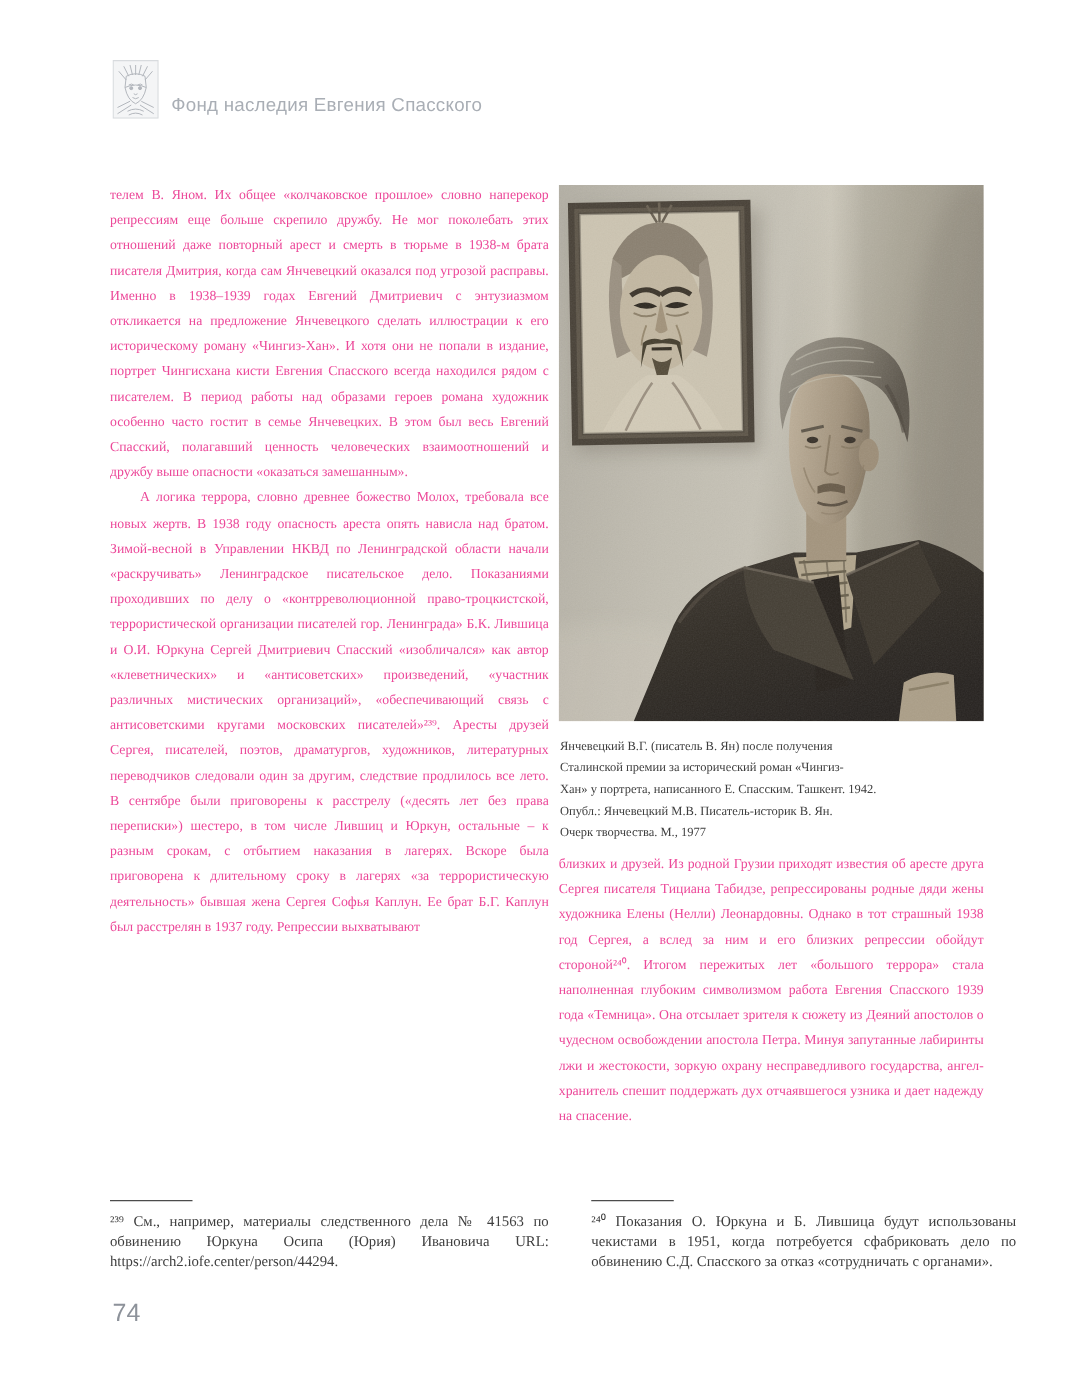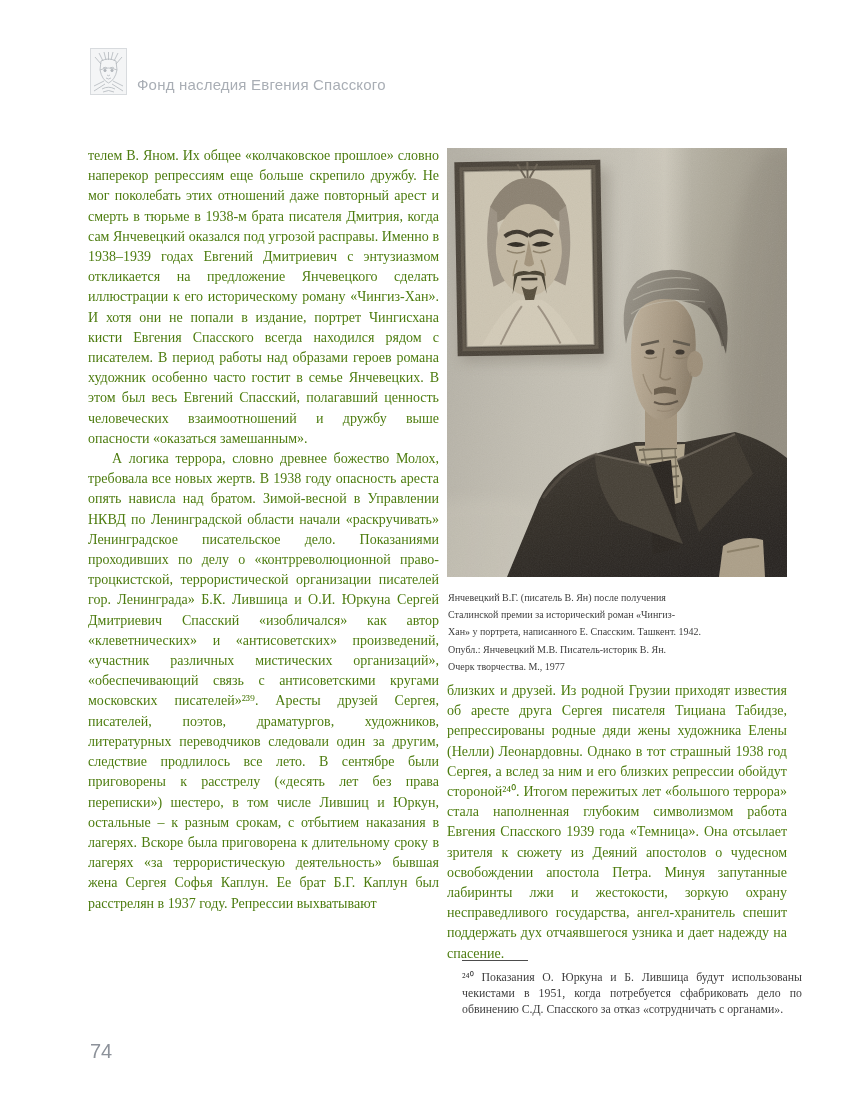--- a/index.html
+++ b/index.html
@@ -21,40 +21,40 @@
     font-size: 15px;
     color: #a9aeb5;
     margin-left: 10px;
     margin-bottom: 2px;
     letter-spacing: 0.2px;
   }
   
   .col {
     position: absolute;
     text-align: justify;
-    font-size: 14px;
+    font-size: 11px;
     line-height: 20.2px;
-    color: #4d7c0f;
+    color: #ec4899;
     overflow: hidden;
   }
   .col-left  { left: 88px;  top: 146px; width: 351px; height: 812px; }
   .col-right-text { left: 447px; top: 681px; width: 340px; height: 280px; }
   .para-indent { text-indent: 24px; }
   
   .photo-wrap { position: absolute; left: 447px; top: 148px; width: 340px; height: 429px; }
   .photo-wrap svg { display: block; width: 100%; height: 100%; }
   .caption {
     position: absolute; left: 448px; top: 589px; width: 340px;
     font-size: 10px; line-height: 17.2px; color: #3e3e3e;
     white-space: pre-line;
   }
   
   .footnote-block { position: absolute; width: 340px; }
   .footnote-left  { left: 88px;  top: 960px; width: 351px; }
-  .footnote-right { left: 462px; top: 960px; }
+  .footnote-right { left: 473px; top: 960px; }
   .footnote-rule { width: 66px; height: 0; border-top: 1px solid #4c4c4c; margin-bottom: 8px; }
   .footnote-text { font-size: 11.8px; line-height: 16px; text-align: justify; color: #3e3e3e; }
   
   .page-number {
     position: absolute; left: 90px; top: 1040px;
     font-family: "Liberation Sans", sans-serif;
     font-size: 20px; color: #8d929a;
   }
 </style>
 </head>
@@ -217,20 +217,24 @@
   <div class="caption">Янчевецкий В.Г. (писатель В. Ян) после получения
 Сталинской премии за исторический роман «Чингиз-
 Хан» у портрета, написанного Е. Спасским. Ташкент. 1942.
 Опубл.: Янчевецкий М.В. Писатель-историк  В. Ян.
 Очерк творчества. М., 1977</div>
 
   <div class="col col-right-text">
     <p>близких и друзей. Из родной Грузии приходят известия об аресте друга Сергея писателя Тициана Табидзе, репрессированы родные дяди жены художника Елены (Нелли) Леонардовны. Однако в тот страшный 1938 год Сергея, а вслед за ним и его близких репрессии обойдут стороной²⁴⁰. Итогом пережитых лет «большого террора» стала наполненная глубоким символизмом работа Евгения Спасского 1939 года «Темница». Она отсылает зрителя к сюжету из Деяний апостолов о чудесном освобождении апостола Петра. Минуя запутанные лабиринты лжи и жестокости, зоркую охрану несправедливого государства, ангел-хранитель спешит поддержать дух отчаявшегося узника и дает надежду на спасение.</p>
   </div>
 
+  <div class="footnote-block footnote-left">
+    <div class="footnote-rule"></div>
+    <div class="footnote-text">²³⁹  См., например, материалы следственного дела № 41563 по обвинению Юркуна Осипа (Юрия) Ивановича URL: https://arch2.iofe.center/person/44294.</div>
+  </div>
   <div class="footnote-block footnote-right">
     <div class="footnote-rule"></div>
     <div class="footnote-text">²⁴⁰  Показания О. Юркуна и Б. Лившица будут использованы чекистами в 1951, когда потребуется сфабриковать дело по обвинению С.Д. Спасского за отказ «сотрудничать с органами».</div>
   </div>
 
   <div class="page-number">74</div>
 
 </div>
 
 </body></html>

